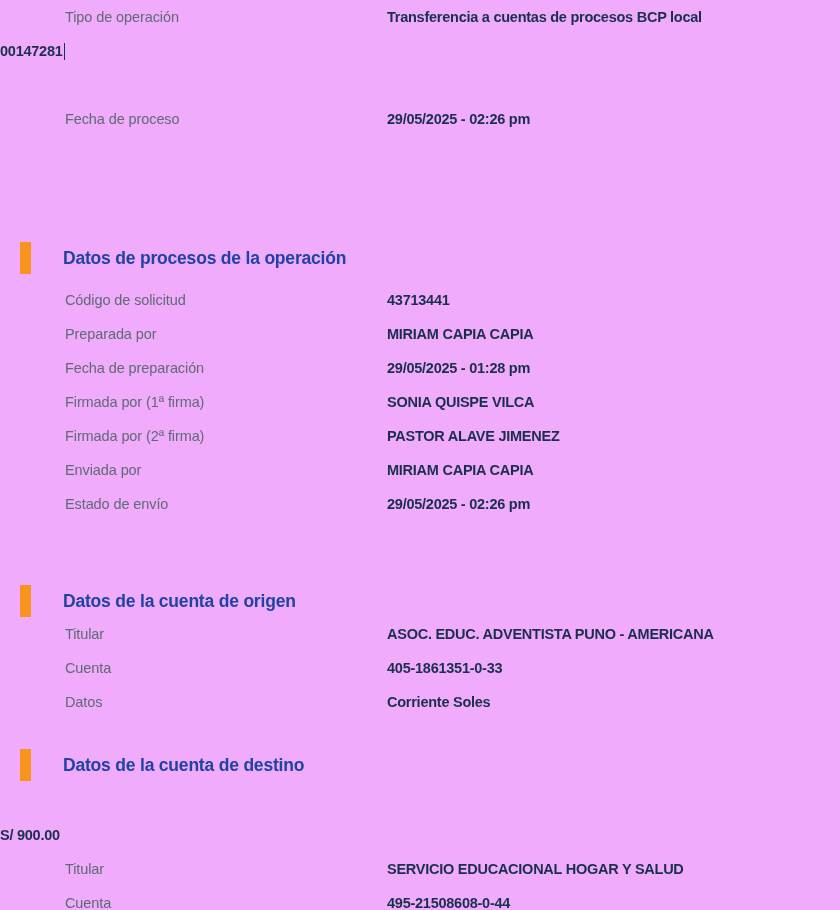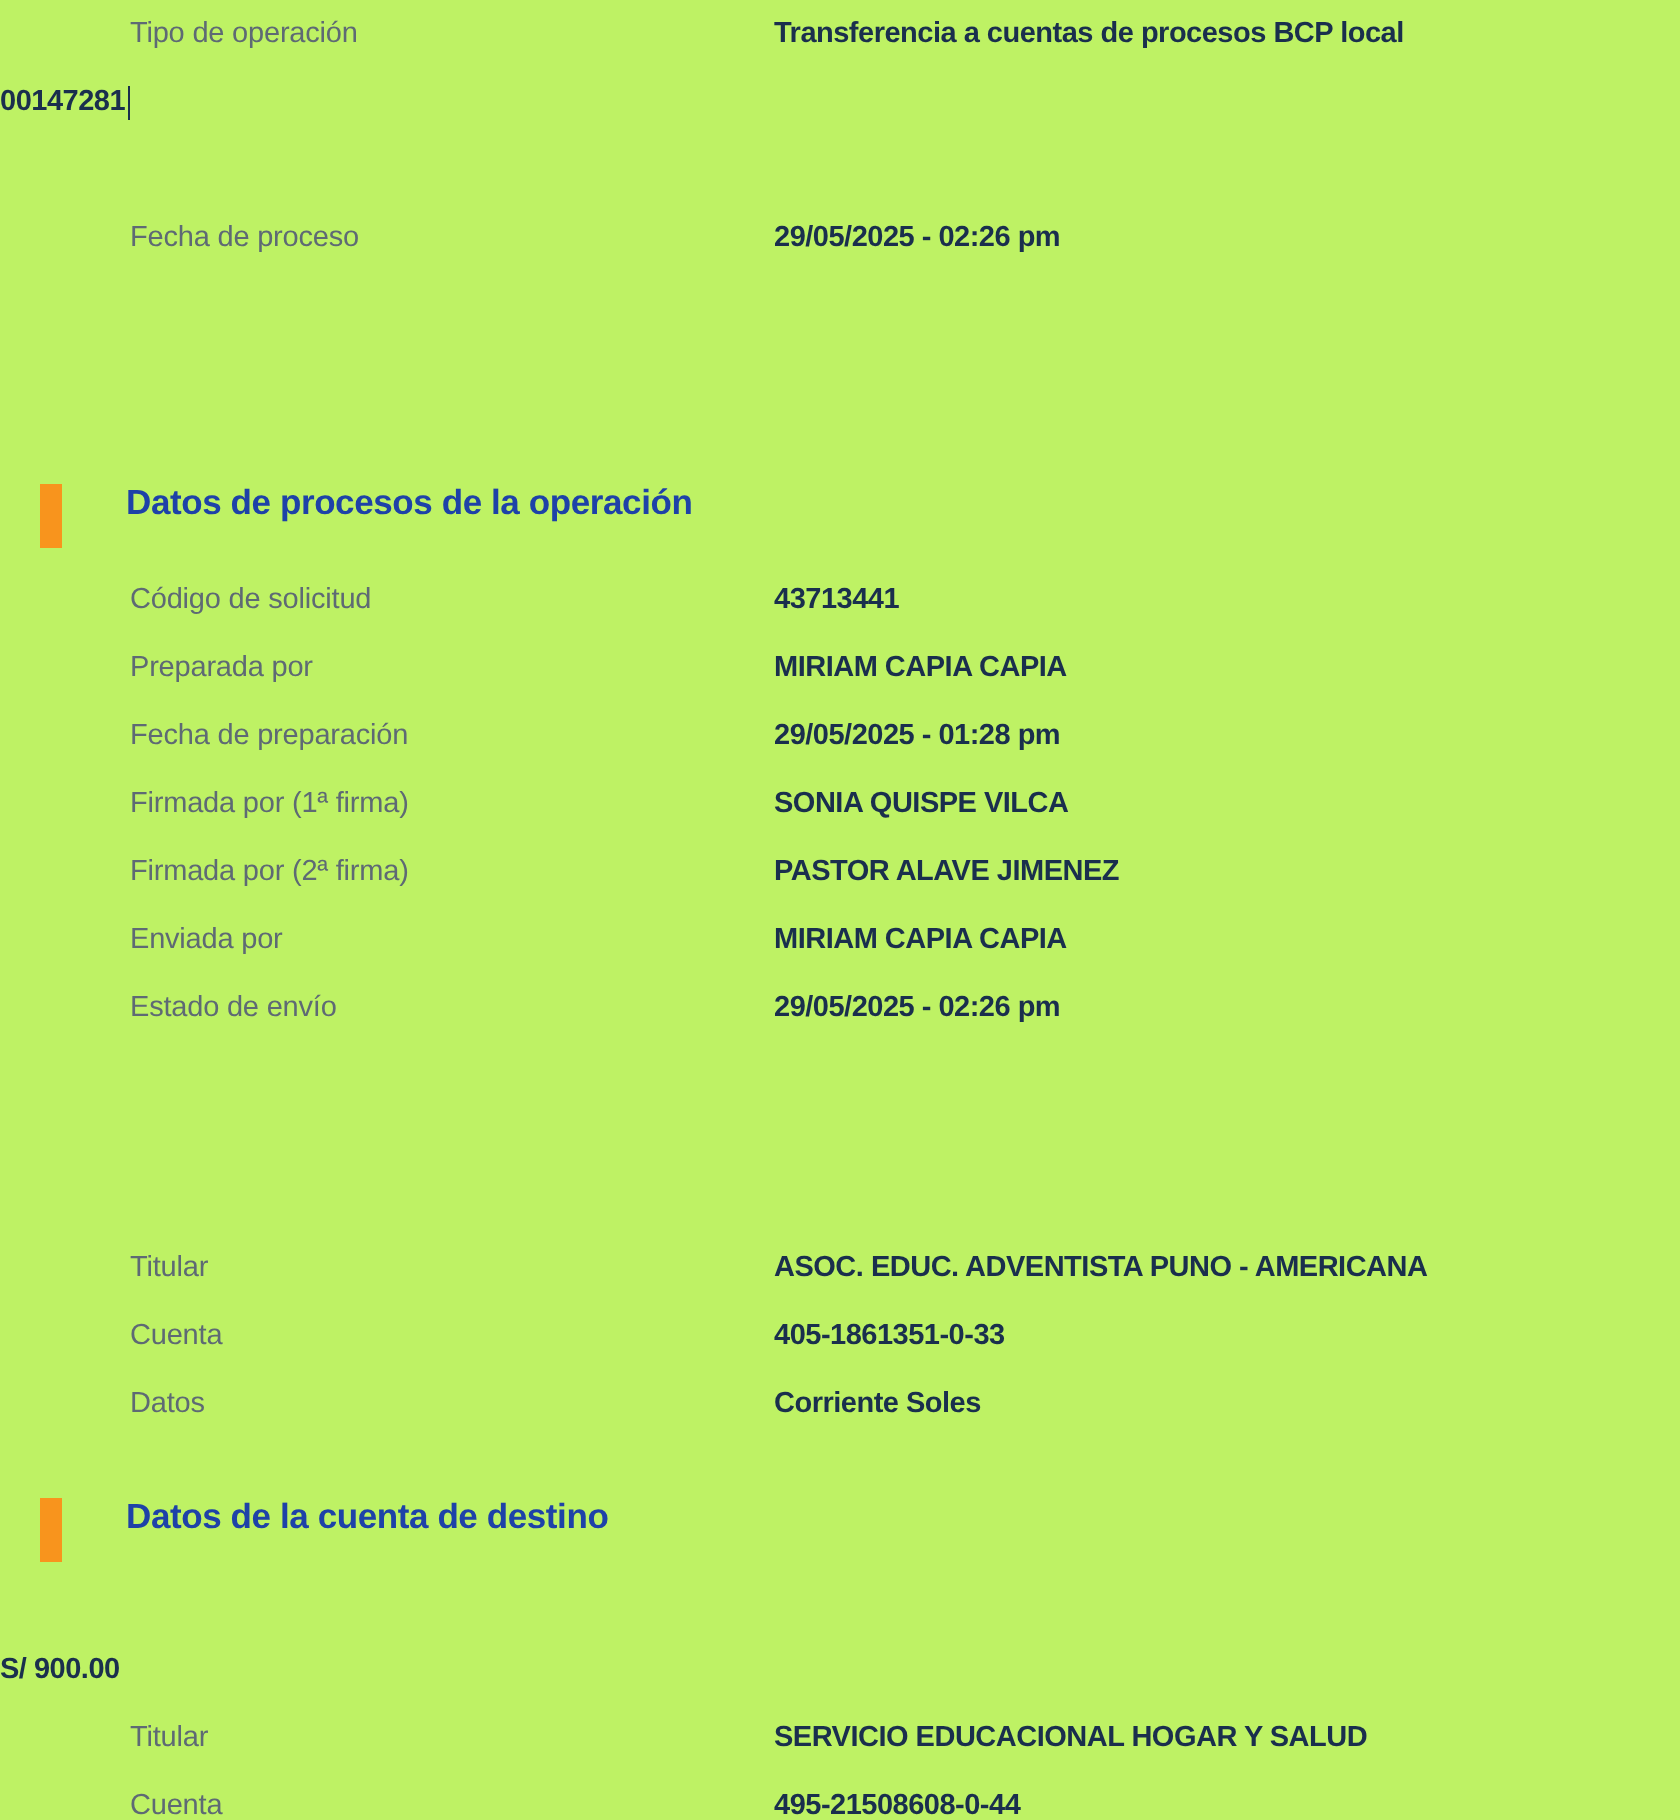--- a/index.html
+++ b/index.html
@@ -5,21 +5,21 @@
   html, body {
     margin: 0;
     padding: 0;
     background: #ffffff;
     font-family: "Liberation Sans", sans-serif;
   }
   .page {
     position: relative;
     width: 840px;
     height: 910px;
-    background: #bef264;
+    background: #f0abfc;
     overflow: hidden;
   }
   .rows {
     position: absolute;
     left: 0;
     width: 840px;
   }
   .srow {
     display: flex;
     align-items: center;
@@ -58,21 +58,21 @@
     height: 17px;
     background: #1a2f4d;
     margin-left: 1px;
   }
   .section-heading {
     position: absolute;
     left: 0;
     width: 772px;
     height: 34px;
     display: flex;
-    align-items: flex-start;
+    align-items: center;
   }
   .accent-bar {
     position: absolute;
     left: 20px;
     top: 1px;
     width: 11px;
     height: 32px;
     background: #f8941d;
   }
   .heading-text {
@@ -135,20 +135,24 @@
     <div class="srow">
       <div class="lbl">Enviada por</div>
       <div class="val">MIRIAM CAPIA CAPIA</div>
     </div>
     <div class="srow">
       <div class="lbl">Estado de envío</div>
       <div class="val">29/05/2025 - 02:26 pm</div>
     </div>
   </div>
 
+  <div class="section-heading" style="top:584px;">
+    <span class="accent-bar"></span>
+    <span class="heading-text">Datos de la cuenta de origen</span>
+  </div>
   <div class="rows" style="top:617px;">
     <div class="srow">
       <div class="lbl">Titular</div>
       <div class="val">ASOC. EDUC. ADVENTISTA PUNO - AMERICANA</div>
     </div>
     <div class="srow">
       <div class="lbl">Cuenta</div>
       <div class="val">405-1861351-0-33</div>
     </div>
     <div class="srow">

